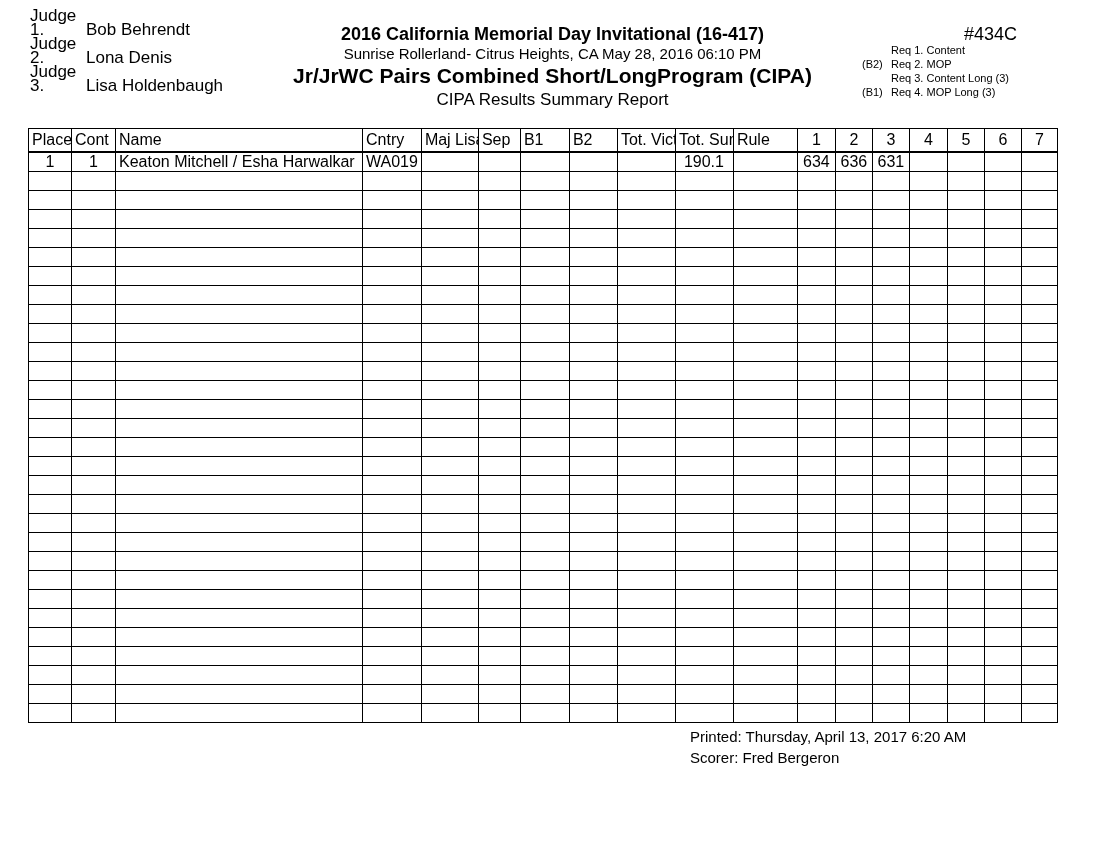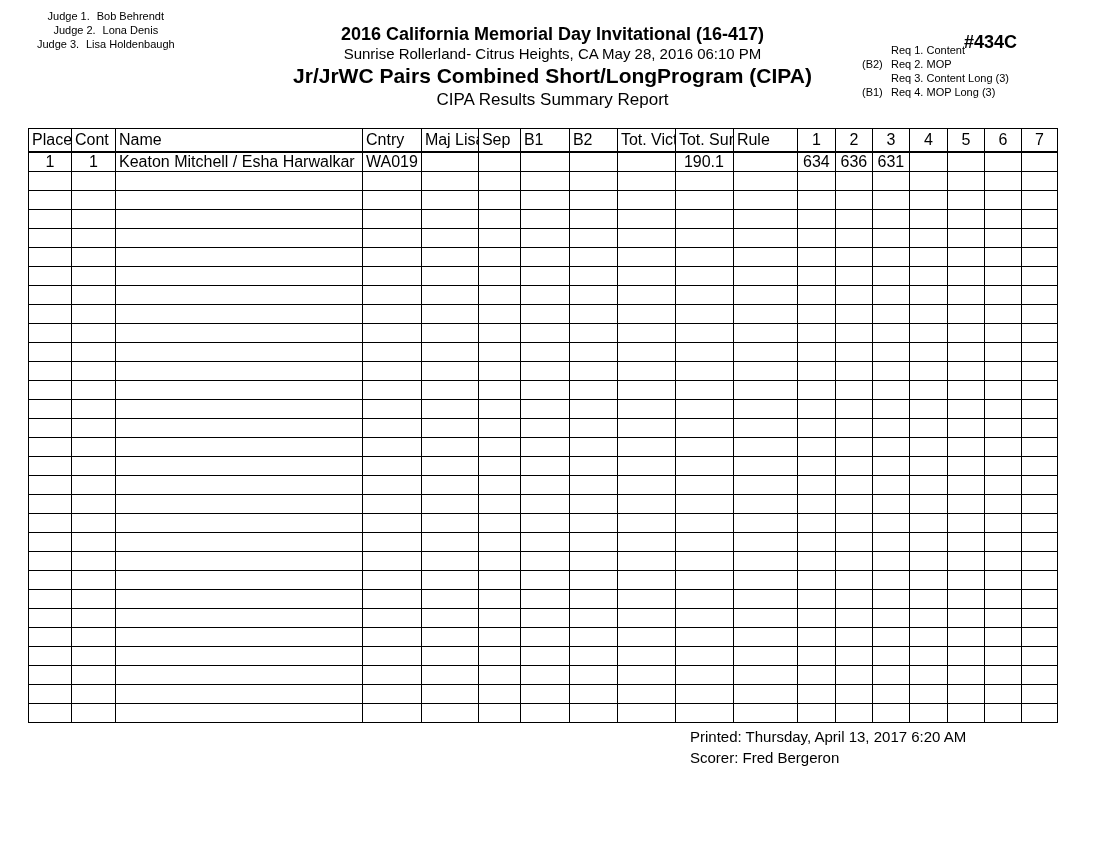--- a/index.html
+++ b/index.html
@@ -1,23 +1,23 @@
 <!DOCTYPE html>
 <html><head>
 <meta charset="utf-8">
 <style>
   html,body{margin:0;padding:0;background:#fff;}
   body{width:1100px;height:850px;position:relative;overflow:hidden;font-family:"Liberation Sans",sans-serif;color:#000;}
-  .judges{position:absolute;left:30px;top:9px;font-size:11px;line-height:14px;text-align:center;}
+  .judges{position:absolute;left:30px;top:9px;font-size:17px;line-height:14px;}
   .judges .row span.n{display:inline-block;width:56px;}
   .t1{position:absolute;left:280px;width:545px;top:24px;text-align:center;font-size:18px;font-weight:bold;}
   .t2{position:absolute;left:280px;width:545px;top:45px;text-align:center;font-size:15px;}
   .t3{position:absolute;left:270px;width:565px;top:64px;text-align:center;font-size:21px;font-weight:bold;}
   .t4{position:absolute;left:280px;width:545px;top:90px;text-align:center;font-size:17px;}
-  .evnum{position:absolute;left:964px;top:32px;font-size:18px;font-weight:bold;}
+  .evnum{position:absolute;left:964px;top:24px;font-size:18px;font-weight:normal;}
   .reqs{position:absolute;left:862px;top:43px;font-size:11px;line-height:14px;}
   .reqs .r{white-space:nowrap;}
   .reqs .pfx{display:inline-block;width:29px;}
   table.res{position:absolute;left:28px;top:128px;border-collapse:collapse;font-size:16px;}
   table.res th,table.res td{border:1px solid #000;padding:0 3px;height:18px;line-height:18px;white-space:nowrap;overflow:hidden;}
   table.res th{font-weight:normal;text-align:left;height:20px;line-height:22px;border-bottom:2px solid #000;}
   table.res th.c,table.res td.c{text-align:center;}
   .footer{position:absolute;left:690px;font-size:15px;}
   .f1{top:728px;}
   .f2{top:749px;}

